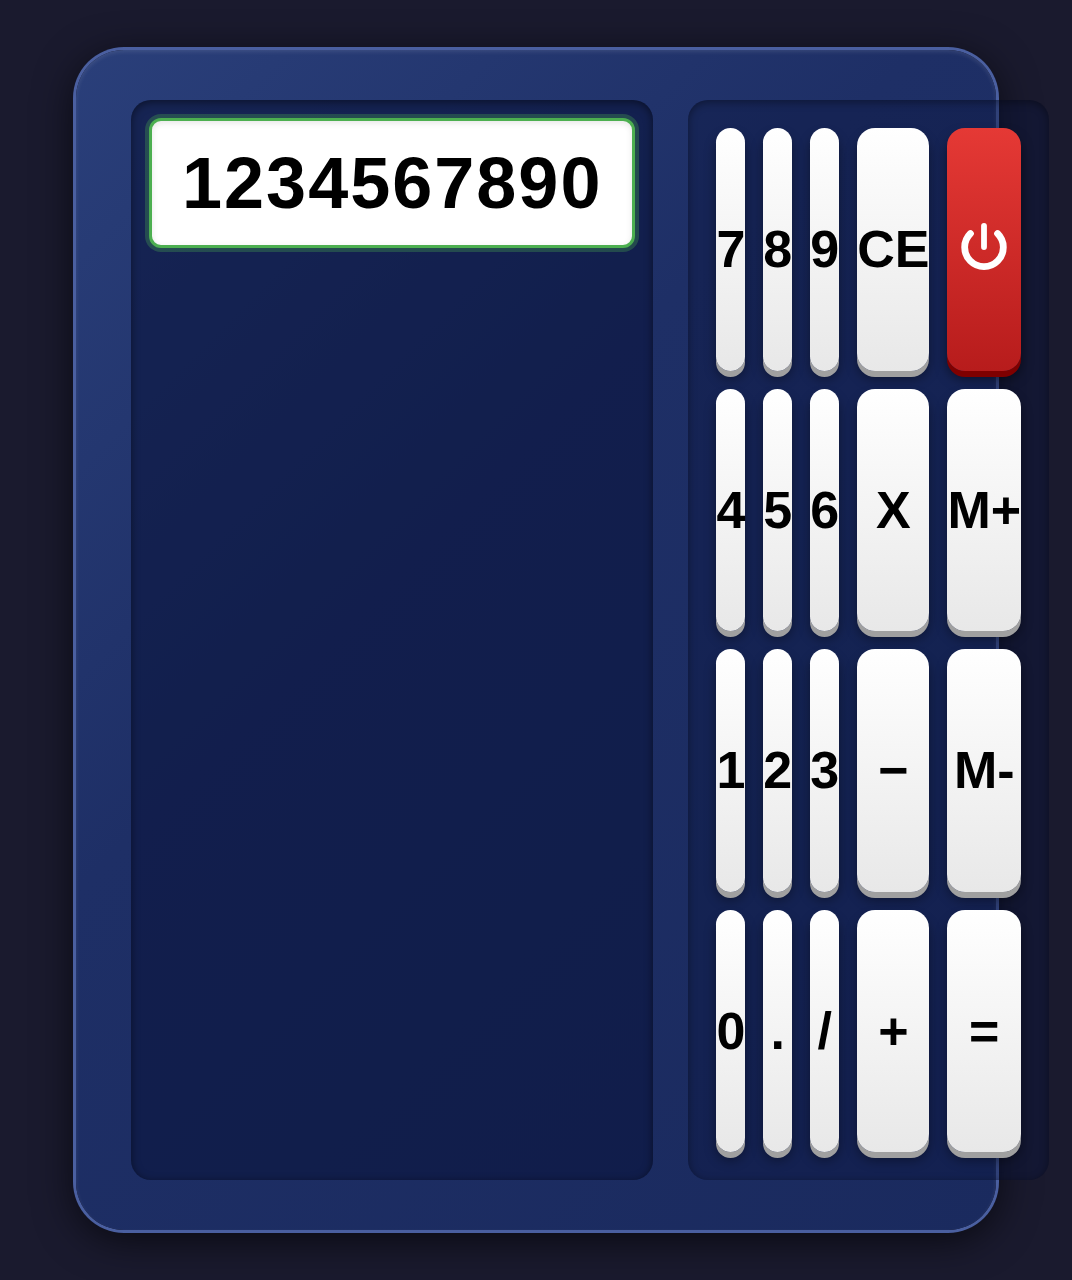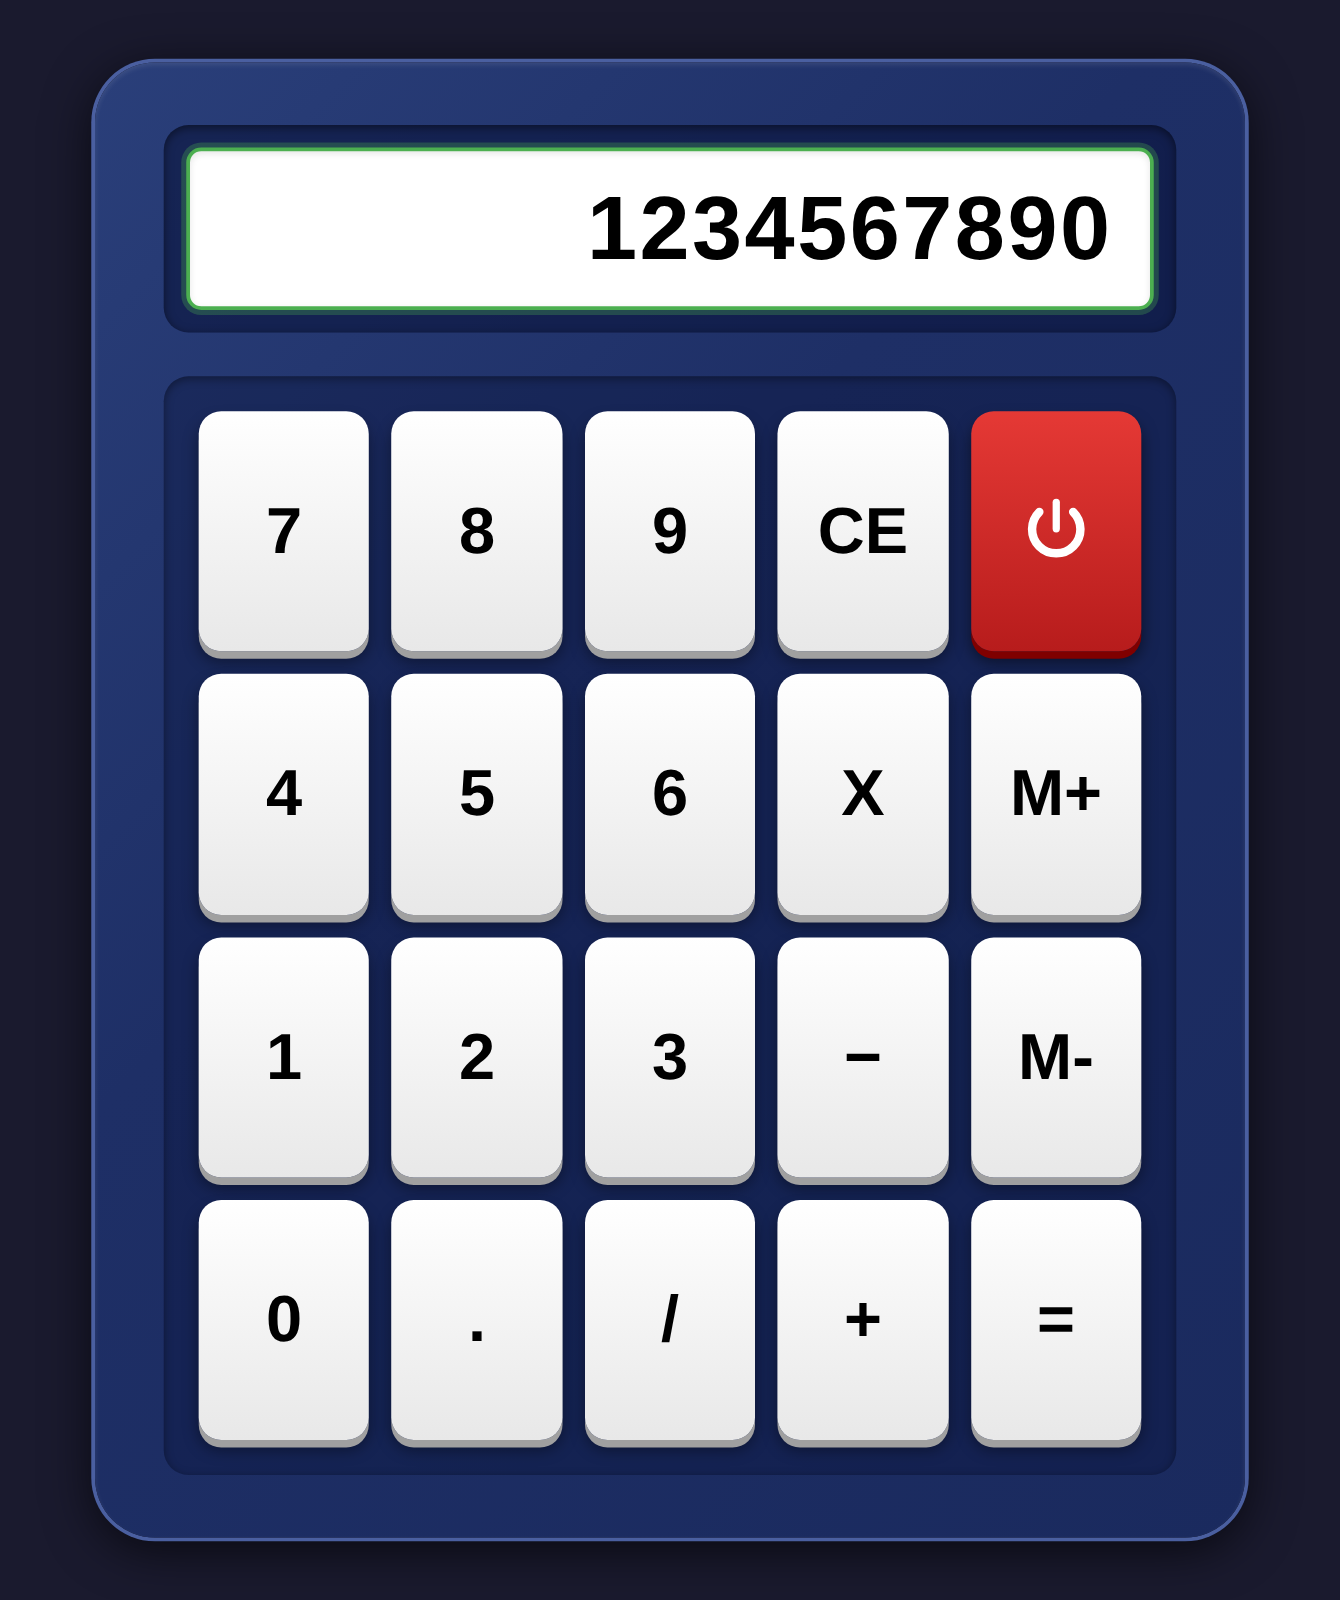--- a/index.html
+++ b/index.html
@@ -18,21 +18,21 @@
       width: 920px;
       height: 1180px;
       background: linear-gradient(135deg, #2a3f7a 0%, #1e2f66 40%, #1a2a5e 100%);
       border-radius: 48px;
       padding: 50px 55px;
       box-shadow:
         0 0 0 3px #4a5fa0,
         0 8px 40px rgba(0,0,0,0.7),
         inset 0 2px 4px rgba(255,255,255,0.1);
       display: flex;
-      flex-direction: column;
+      flex-direction: row;
       gap: 35px;
     }
 
     .display-area {
       background: rgba(10, 20, 60, 0.6);
       border-radius: 20px;
       padding: 18px;
       box-shadow: inset 0 2px 8px rgba(0,0,0,0.5);
     }
 

